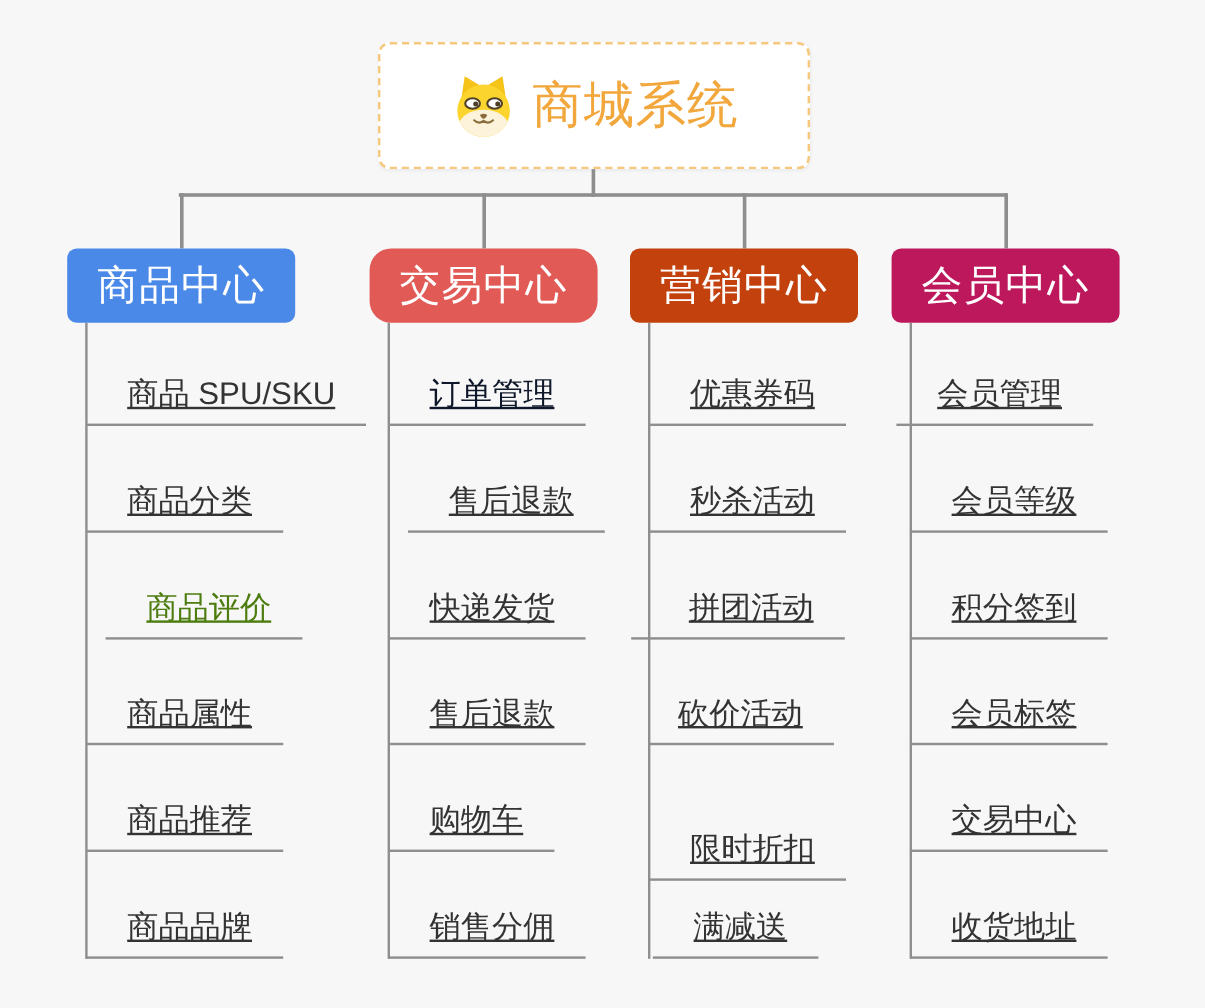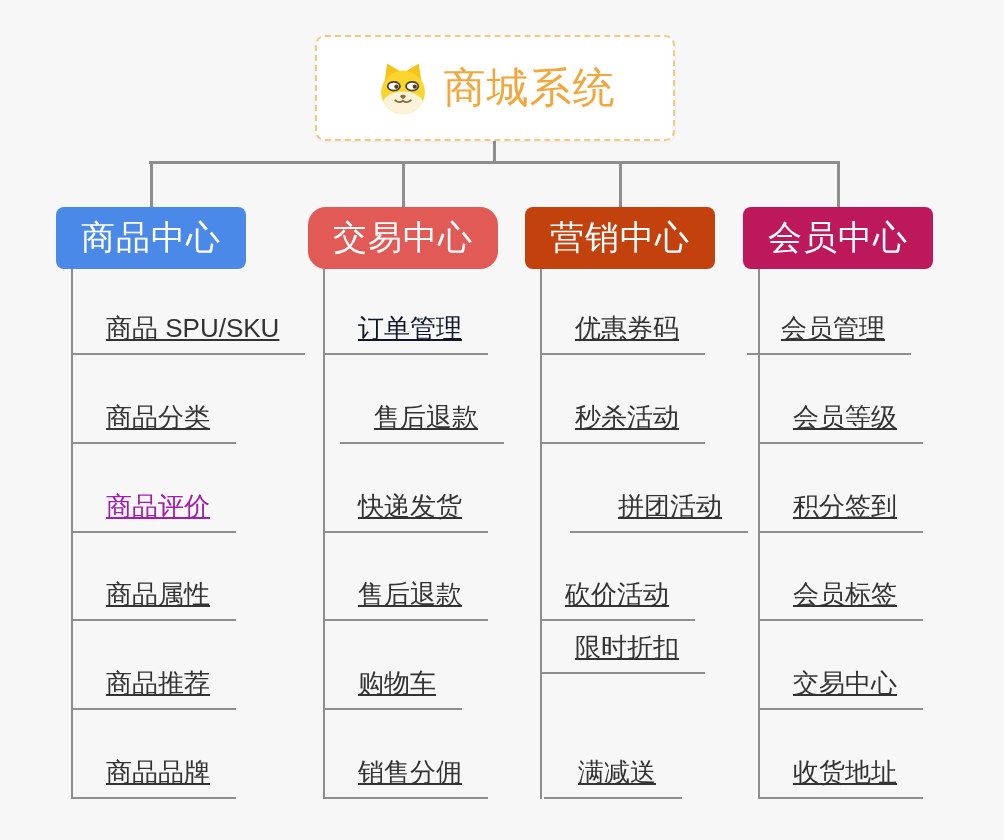--- a/index.html
+++ b/index.html
@@ -61,41 +61,41 @@
     </span>
     <span class="root-title" style="color: rgb(242, 167, 61);">商城系统</span>
   </div>
 
   <div id="branches">
       <div class="line" style="left: 150px; top: 161px; width: 3px; height: 46px; background: rgb(142, 142, 142);"></div>
       <div class="branch-header" style="left: 56px; background: rgb(74, 137, 232); color: rgb(255, 255, 255);">商品中心</div>
       <div class="line" style="left: 71px; top: 269px; width: 2px; height: 530px; background: rgb(142, 142, 142);"></div>
       <div class="item" style="left: 72px; top: 313px; color: rgb(51, 51, 51); border-bottom-color: rgb(142, 142, 142);">商品 SPU/SKU</div>
       <div class="item" style="left: 72px; top: 402px; color: rgb(51, 51, 51); border-bottom-color: rgb(142, 142, 142);">商品分类</div>
-      <div class="item" style="left: 72px; top: 491px; color: #a21caf; border-bottom-color: rgb(142, 142, 142);">商品评价</div>
+      <div class="item" style="left: 88px; top: 491px; color: #4d7c0f; border-bottom-color: rgb(142, 142, 142);">商品评价</div>
       <div class="item" style="left: 72px; top: 579px; color: rgb(51, 51, 51); border-bottom-color: rgb(142, 142, 142);">商品属性</div>
       <div class="item" style="left: 72px; top: 668px; color: rgb(51, 51, 51); border-bottom-color: rgb(142, 142, 142);">商品推荐</div>
       <div class="item" style="left: 72px; top: 757px; color: rgb(51, 51, 51); border-bottom-color: rgb(142, 142, 142);">商品品牌</div>
       <div class="line" style="left: 402px; top: 161px; width: 3px; height: 46px; background: rgb(142, 142, 142);"></div>
       <div class="branch-header" style="left: 308px; background: rgb(226, 90, 85); color: rgb(255, 255, 255); border-radius: 18px;">交易中心</div>
       <div class="line" style="left: 323px; top: 269px; width: 2px; height: 530px; background: rgb(142, 142, 142);"></div>
       <div class="item" style="left: 324px; top: 313px; color: #0f172a; border-bottom-color: rgb(142, 142, 142);">订单管理</div>
       <div class="item" style="left: 340px; top: 402px; color: rgb(51, 51, 51); border-bottom-color: rgb(142, 142, 142);">售后退款</div>
       <div class="item" style="left: 324px; top: 491px; color: rgb(51, 51, 51); border-bottom-color: rgb(142, 142, 142);">快递发货</div>
       <div class="item" style="left: 324px; top: 579px; color: rgb(51, 51, 51); border-bottom-color: rgb(142, 142, 142);">售后退款</div>
       <div class="item" style="left: 324px; top: 668px; color: rgb(51, 51, 51); border-bottom-color: rgb(142, 142, 142);">购物车</div>
       <div class="item" style="left: 324px; top: 757px; color: rgb(51, 51, 51); border-bottom-color: rgb(142, 142, 142);">销售分佣</div>
       <div class="line" style="left: 619px; top: 161px; width: 3px; height: 46px; background: rgb(142, 142, 142);"></div>
       <div class="branch-header" style="left: 525px; background: #c2410c; color: rgb(255, 255, 255);">营销中心</div>
       <div class="line" style="left: 540px; top: 269px; width: 2px; height: 530px; background: rgb(142, 142, 142);"></div>
       <div class="item" style="left: 541px; top: 313px; color: rgb(51, 51, 51); border-bottom-color: rgb(142, 142, 142);">优惠券码</div>
       <div class="item" style="left: 541px; top: 402px; color: rgb(51, 51, 51); border-bottom-color: rgb(142, 142, 142);">秒杀活动</div>
-      <div class="item" style="left: 570px; top: 491px; color: rgb(51, 51, 51); border-bottom-color: rgb(142, 142, 142); padding-left: 48px;">拼团活动</div>
+      <div class="item" style="left: 526px; top: 491px; color: rgb(51, 51, 51); border-bottom-color: rgb(142, 142, 142); padding-left: 48px;">拼团活动</div>
       <div class="item" style="left: 541px; top: 579px; color: rgb(51, 51, 51); border-bottom-color: rgb(142, 142, 142); padding-left: 24px;">砍价活动</div>
-      <div class="item" style="left: 541px; top: 632px; color: rgb(51, 51, 51); border-bottom-color: rgb(142, 142, 142);">限时折扣</div>
+      <div class="item" style="left: 541px; top: 692px; color: rgb(51, 51, 51); border-bottom-color: rgb(142, 142, 142);">限时折扣</div>
       <div class="item" style="left: 544px; top: 757px; color: rgb(51, 51, 51); border-bottom-color: rgb(142, 142, 142);">满减送</div>
       <div class="line" style="left: 837px; top: 161px; width: 3px; height: 46px; background: rgb(142, 142, 142);"></div>
       <div class="branch-header" style="left: 743px; background: #be185d; color: rgb(255, 255, 255);">会员中心</div>
       <div class="line" style="left: 758px; top: 269px; width: 2px; height: 530px; background: rgb(142, 142, 142);"></div>
       <div class="item" style="left: 747px; top: 313px; color: rgb(51, 51, 51); border-bottom-color: rgb(142, 142, 142);">会员管理</div>
       <div class="item" style="left: 759px; top: 402px; color: rgb(51, 51, 51); border-bottom-color: rgb(142, 142, 142);">会员等级</div>
       <div class="item" style="left: 759px; top: 491px; color: rgb(51, 51, 51); border-bottom-color: rgb(142, 142, 142);">积分签到</div>
       <div class="item" style="left: 759px; top: 579px; color: rgb(51, 51, 51); border-bottom-color: rgb(142, 142, 142);">会员标签</div>
       <div class="item" style="left: 759px; top: 668px; color: rgb(51, 51, 51); border-bottom-color: rgb(142, 142, 142);">交易中心</div>
       <div class="item" style="left: 759px; top: 757px; color: rgb(51, 51, 51); border-bottom-color: rgb(142, 142, 142);">收货地址</div>

